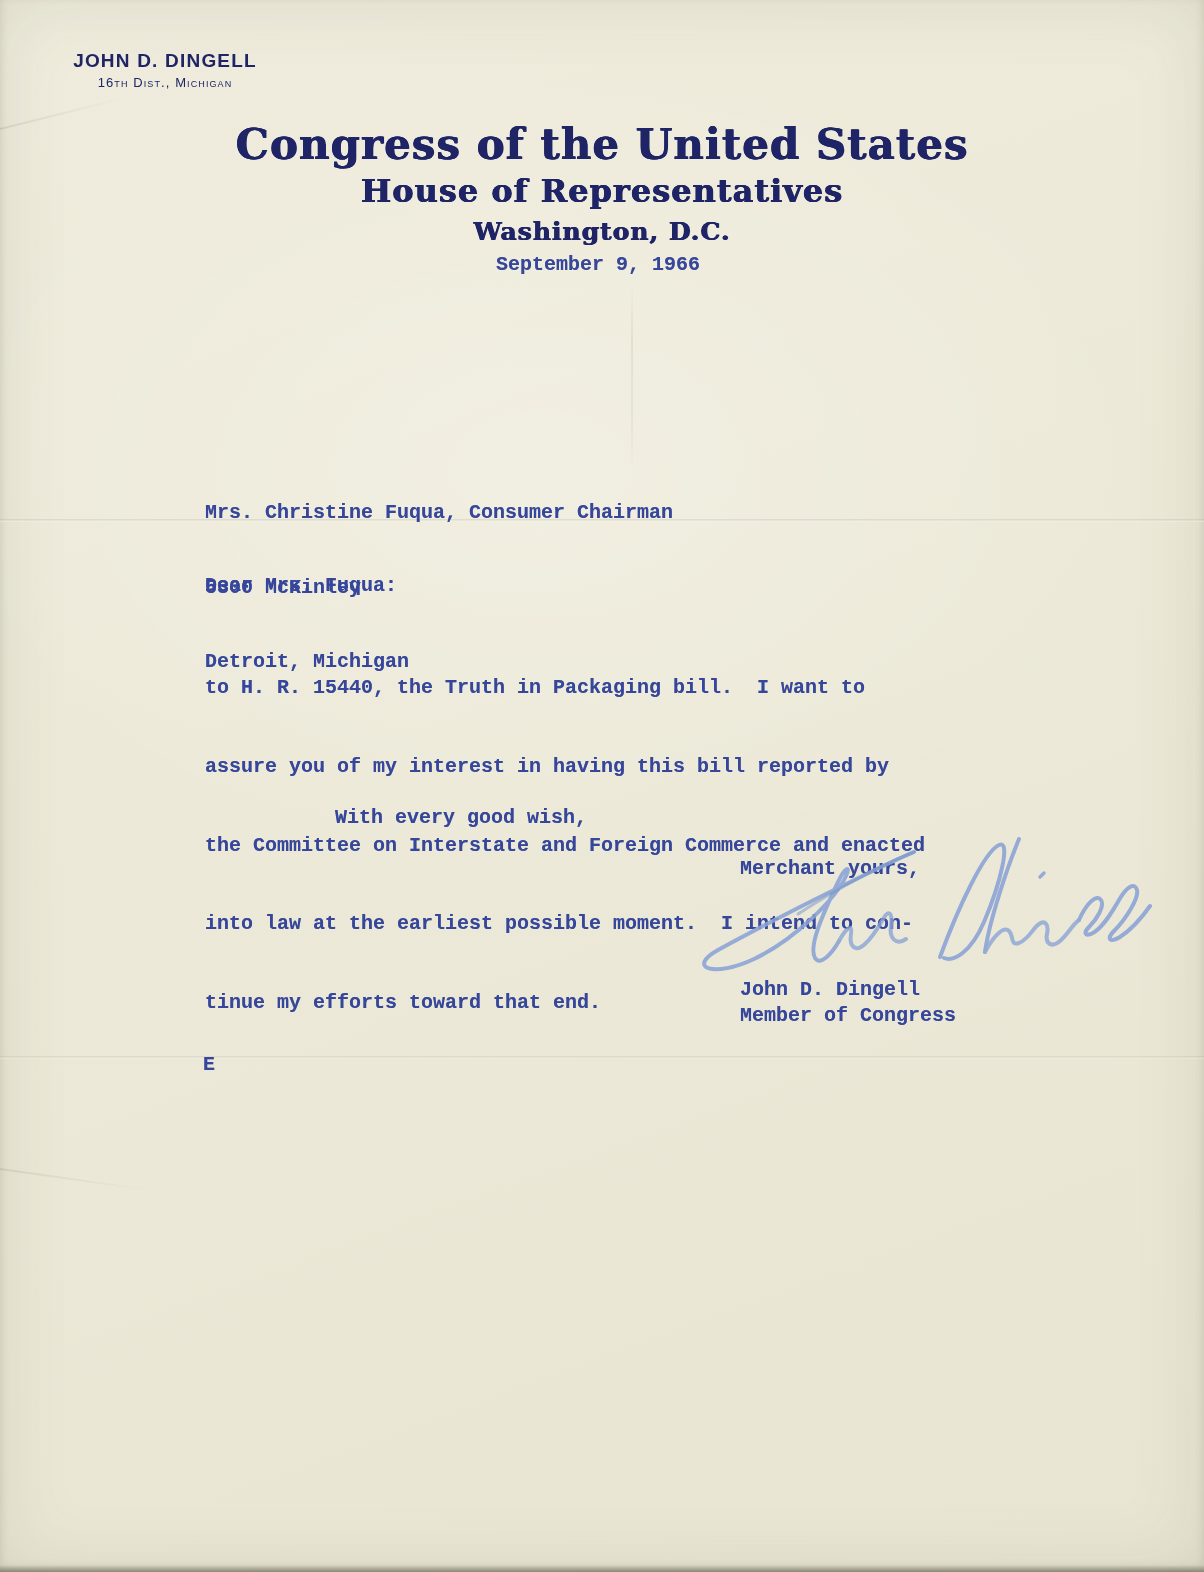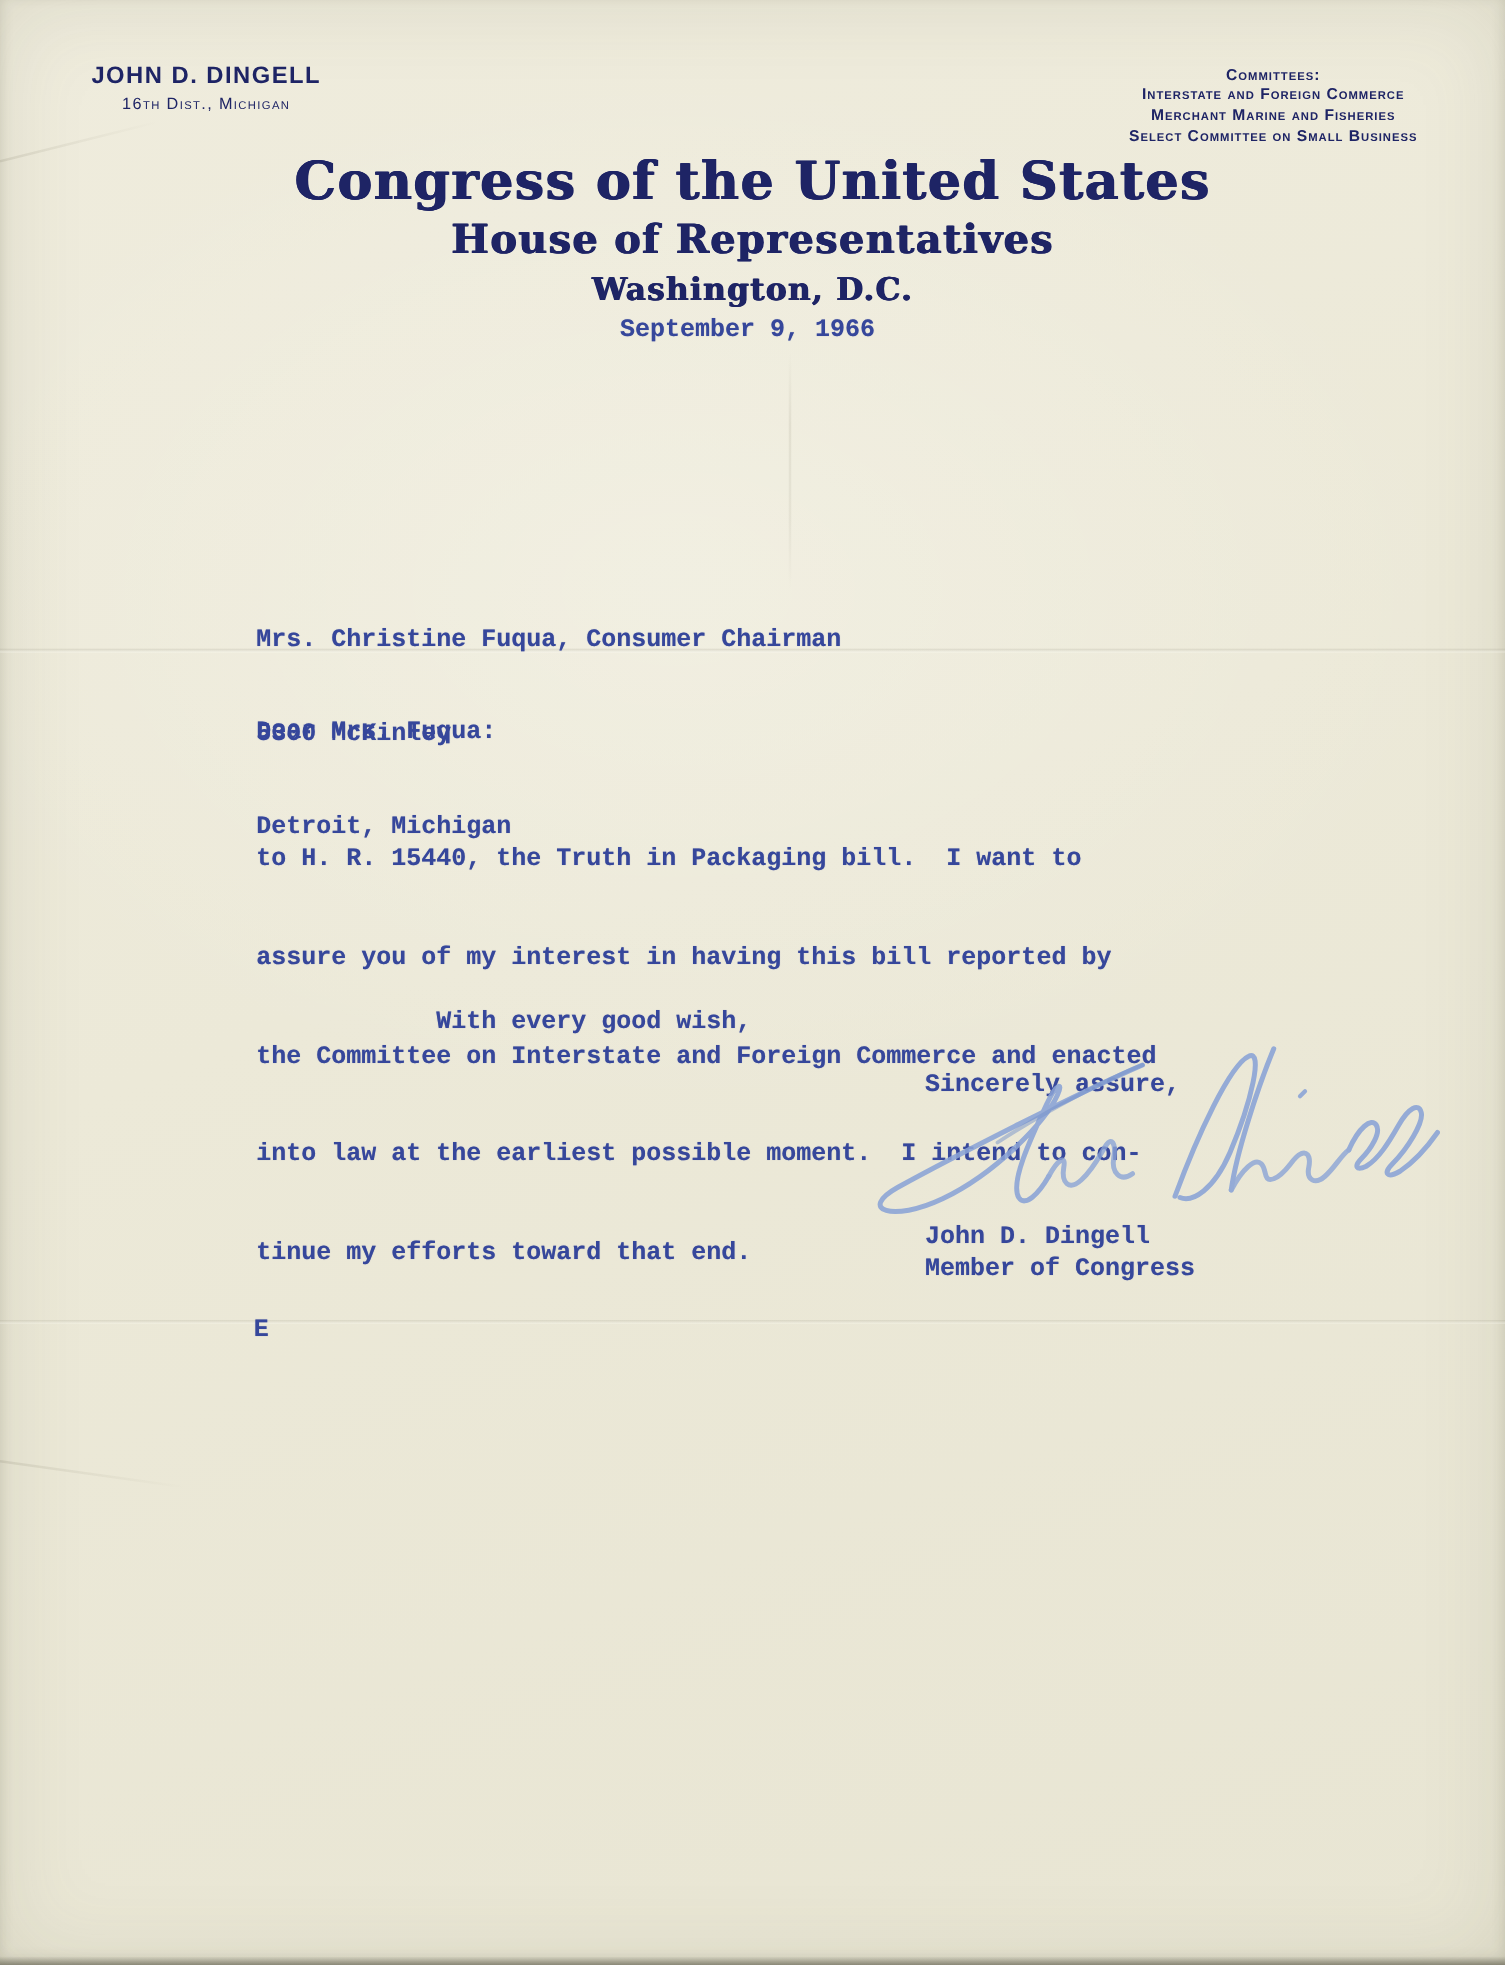--- a/index.html
+++ b/index.html
@@ -71,21 +71,21 @@
     font-family:"Liberation Mono", monospace;
     color:#36479b;font-size:20px;white-space:pre;
     text-shadow:0 0 0.6px rgba(54,71,155,0.55);
     font-weight:bold;
   }
   .date-line{position:absolute;left:0;right:8px;top:253px;text-align:center;}
   .recipient{position:absolute;left:205px;top:452px;line-height:24.7px;}
   .salutation{position:absolute;left:205px;top:574px;}
   .body-block{position:absolute;left:205px;top:623px;line-height:26.2px;}
   .body-line.indent{padding-left:125px;}
-  .closing{position:absolute;left:349px;top:806px;}
+  .closing{position:absolute;left:335px;top:806px;}
   .valediction{position:absolute;left:740px;top:857px;}
   .signer-name{position:absolute;left:740px;top:978px;}
   .signer-title{position:absolute;left:740px;top:1004px;}
   .initials{position:absolute;left:203px;top:1053px;}
 
   .signature-wrap{position:absolute;left:688px;top:836px;width:474px;height:164px;pointer-events:none;}
 </style>
 </head>
 <body>
 
@@ -96,26 +96,20 @@
   <div class="crease-v" style="left:631px;top:282px;height:190px;"></div>
   <div class="crease-diag" style="left:0;top:128px;width:130px;transform:rotate(-14deg);"></div>
   <div class="crease-diag" style="left:0;top:1168px;width:150px;transform:rotate(8deg);"></div>
   <div class="bottom-edge"></div>
 
   <div class="lh-left lh-ink">
     <div class="lh-name">JOHN D. DINGELL</div>
     <div class="lh-district">16th Dist., Michigan</div>
   </div>
 
-  <div class="lh-right lh-ink">
-    <div class="lh-comm-head">Committees:</div>
-    <div class="lh-comm-line">Interstate and Foreign Commerce</div>
-    <div class="lh-comm-line">Merchant Marine and Fisheries</div>
-    <div class="lh-comm-line">Select Committee on Small Business</div>
-  </div>
 
   <div class="lh-center blackletter org1">Congress of the United States</div>
   <div class="lh-center blackletter org2">House of Representatives</div>
   <div class="lh-center blackletter org3">Washington, D.C.</div>
 
   <div class="tw date-line">September 9, 1966</div>
 
   <div class="tw recipient">
     <div>Mrs. Christine Fuqua, Consumer Chairman</div>
     <div>5300 McKinley</div>
@@ -126,21 +120,21 @@
 
   <div class="tw body-block">
     <div class="body-line">to H. R. 15440, the Truth in Packaging bill.  I want to</div>
     <div class="body-line">assure you of my interest in having this bill reported by</div>
     <div class="body-line">the Committee on Interstate and Foreign Commerce and enacted</div>
     <div class="body-line">into law at the earliest possible moment.  I intend to con-</div>
     <div class="body-line">tinue my efforts toward that end.</div>
   </div>
 
   <div class="tw closing">With every good wish,</div>
-  <div class="tw valediction">Sincerely assure,</div>
+  <div class="tw valediction">Merchant yours,</div>
 
   <div class="signature-wrap">
     <svg width="474" height="164" viewBox="0 0 474 164" xmlns="http://www.w3.org/2000/svg">
       <g fill="none" stroke="#8aa3d6" stroke-width="4" stroke-linecap="round" stroke-linejoin="round" opacity="0.88">
 
         <path d="M226,16 C175,38 70,92 30,114 C-2,132 26,142 66,123 C108,103 148,62 158,40 C163,29 157,31 150,46 C136,76 120,110 127,122 C132,130 143,119 151,105"></path>
 
         <path d="M151,105 C158,92 165,87 163,98 C161,110 167,117 177,108 C187,99 193,86 197,80 C201,74 205,78 203,90 C201,102 208,110 218,103" opacity="0.9"></path>
 
         <path d="M252,121 C270,72 296,16 311,9 C323,3 313,46 296,86 C283,116 266,126 256,122"></path>

